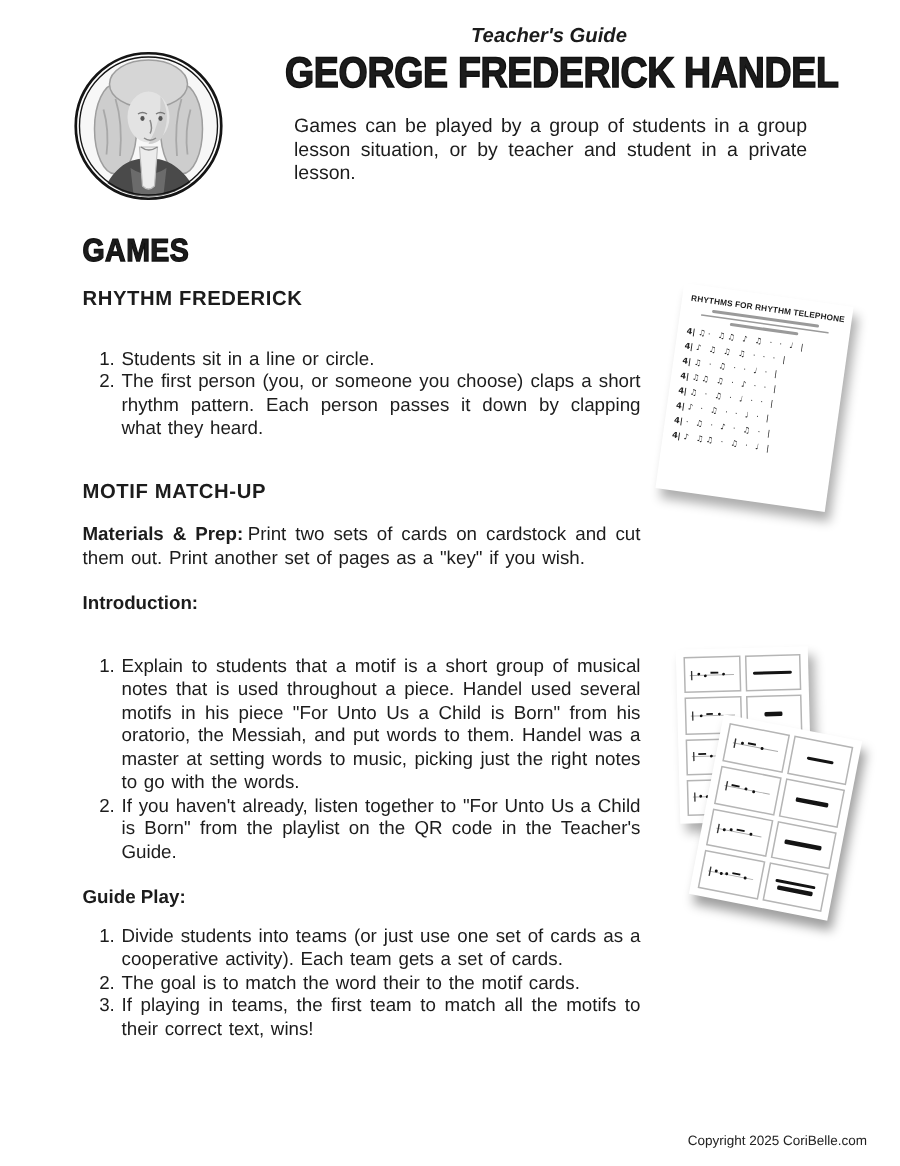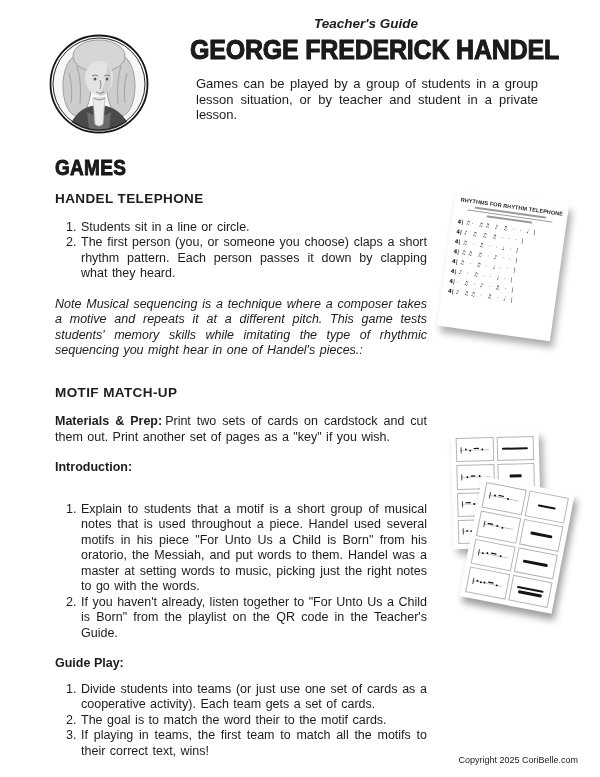--- a/index.html
+++ b/index.html
@@ -16,21 +16,21 @@
 
   
   .games-heading{position:absolute;left:55px;top:156px;font-size:19px;font-weight:900;
                  -webkit-text-stroke:0.8px #111;letter-spacing:0.3px;transform:scaleY(1.12);transform-origin:top left;margin:0;}
   .main-col{position:absolute;left:55px;top:191px;width:372px;font-size:12.5px;line-height:15.5px;}
   .sec-heading{font-size:13.5px;font-weight:700;letter-spacing:0.4px;margin:0;}
   .sub-heading{font-size:12.5px;font-weight:700;margin:0;}
   .para{text-align:justify;margin:0;word-spacing:1px;}
   .para b{margin-right:3px;}
   .m-materials{margin-top:15px;}
-  .m-steps{margin-top:13px;}
+  .m-steps{margin-top:25px;}
   .m-note{margin-top:15px;font-style:italic;}
   .m-motif{margin-top:26px;}
   .m-materials2{margin-top:14px;}
   .m-introh{margin-top:15px;}
   .m-introl{margin-top:26px;}
   .m-gameh{margin-top:15px;}
   .m-gamel{margin-top:10px;}
   ol{margin:0;padding-left:26px;}
   ol li{text-align:justify;word-spacing:1px;}
 
@@ -95,29 +95,28 @@
 
   <div class="header-text">
     <p class="eyebrow">Teacher's Guide</p>
     <h1 class="big-title">GEORGE FREDERICK HANDEL</h1>
     <p class="intro-par">Games can be played by a group of students in a group lesson situation, or by teacher and student in a private lesson.</p>
   </div>
 
   <h2 class="games-heading">GAMES</h2>
 
   <div class="main-col">
-    <h3 class="sec-heading">HANDEL TELEPHONE</h3>
+    <h3 class="sec-heading">RHYTHM FREDERICK</h3>
 
 
     <ol class="m-steps">
       <li>Students sit in a line or circle.</li>
       <li>The first person (you, or someone you choose) claps a short rhythm pattern. Each person passes it down by clapping what they heard.</li>
     </ol>
 
-    <p class="para m-note">Note Musical sequencing is a technique where a composer takes a motive and repeats it at a different pitch. This game tests students' memory skills while imitating the type of rhythmic sequencing you might hear in one of Handel's pieces.:</p>
 
     <h3 class="sec-heading m-motif">MOTIF MATCH-UP</h3>
 
     <p class="para m-materials2"><b>Materials &amp; Prep:</b><span>Print two sets of cards on cardstock and cut them out. Print another set of pages as a "key" if you wish.</span></p>
 
     <h4 class="sub-heading m-introh">Introduction:</h4>
 
     <ol class="m-introl">
       <li>Explain to students that a motif is a short group of musical notes that is used throughout a piece. Handel used several motifs in his piece "For Unto Us a Child is Born" from his oratorio, the Messiah, and put words to them. Handel was a master at setting words to music, picking just the right notes to go with the words.</li>
       <li>If you haven't already, listen together to "For Unto Us a Child is Born" from the playlist on the QR code in the Teacher's Guide.</li>

